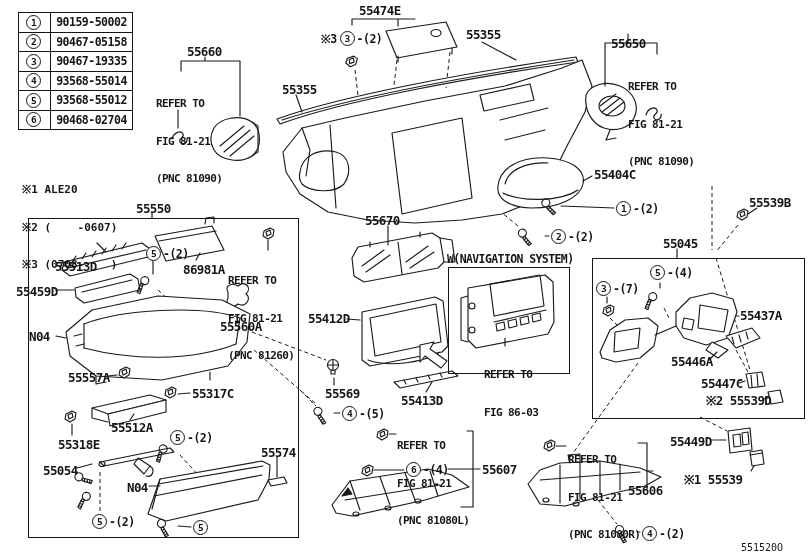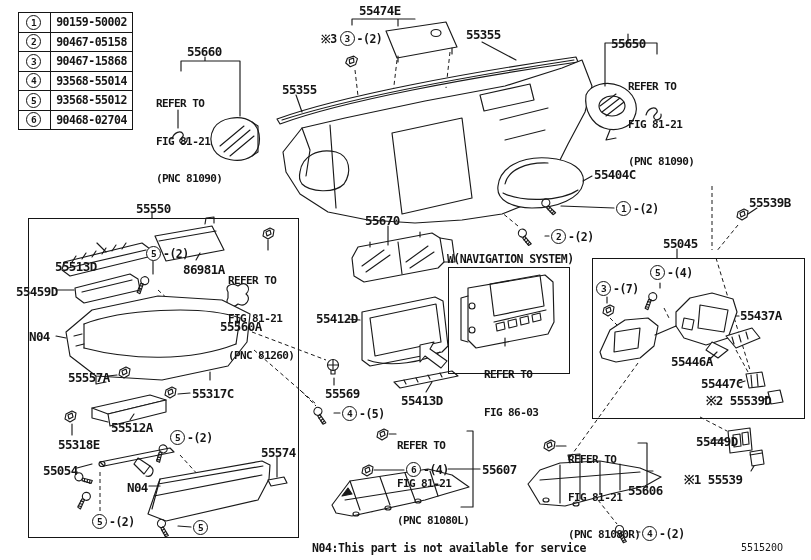--- a/index.html
+++ b/index.html
@@ -326,37 +326,42 @@
       <tr>
           <td class="c"><span class="circ">1</span></td>
           <td class="p">90159-50002</td>
         </tr>
       <tr>
           <td class="c"><span class="circ">2</span></td>
           <td class="p">90467-05158</td>
         </tr>
       <tr>
           <td class="c"><span class="circ">3</span></td>
-          <td class="p">90467-15868</td>
+          <td class="p">90467-19335</td>
         </tr>
       <tr>
           <td class="c"><span class="circ">4</span></td>
           <td class="p">93568-55014</td>
         </tr>
       <tr>
           <td class="c"><span class="circ">5</span></td>
           <td class="p">93568-55012</td>
         </tr>
       <tr>
           <td class="c"><span class="circ">6</span></td>
           <td class="p">90468-02704</td>
         </tr>
     </tbody>
   </table>
 
+  <div class="notes">
+    <span>※1 ALE20</span>
+    <span>※2 (    -0607)</span>
+    <span>※3 (0708-    )</span>
+  </div>
 
   <div class="pbox" style="left:28px;top:218px;width:269px;height:318px;"></div>
   <div class="pbox" style="left:592px;top:258px;width:211px;height:159px;"></div>
   <div class="pbox" style="left:448px;top:267px;width:120px;height:105px;"></div>
 
   <div class="lbl" style="left:359px;top:3px;">55474E</div>
   <div class="lbl" style="left:466px;top:27px;">55355</div>
   <div class="lbl" style="left:187px;top:44px;">55660</div>
   <div class="lbl" style="left:282px;top:82px;">55355</div>
   <div class="lbl" style="left:611px;top:22px;margin-top:14px;">55650</div>
@@ -370,26 +375,26 @@
   <div class="lbl" style="left:220px;top:319px;">55560A</div>
   <div class="lbl" style="left:29px;top:329px;">N04</div>
   <div class="lbl" style="left:68px;top:370px;">55557A</div>
   <div class="lbl" style="left:192px;top:386px;">55317C</div>
   <div class="lbl" style="left:111px;top:420px;">55512A</div>
   <div class="lbl" style="left:58px;top:437px;">55318E</div>
   <div class="lbl" style="left:43px;top:463px;">55054</div>
   <div class="lbl" style="left:127px;top:480px;">N04</div>
   <div class="lbl" style="left:261px;top:445px;">55574</div>
   <div class="lbl" style="left:365px;top:213px;">55670</div>
-  <div class="lbl" style="left:316px;top:311px;">55412D</div>
+  <div class="lbl" style="left:308px;top:311px;">55412D</div>
   <div class="lbl" style="left:325px;top:386px;">55569</div>
   <div class="lbl" style="left:401px;top:393px;">55413D</div>
   <div class="lbl" style="left:482px;top:462px;text-align:right;">55607</div>
   <div class="lbl" style="left:628px;top:465px;margin-top:18px;">55606</div>
-  <div class="lbl" style="left:696px;top:434px;">55449D</div>
+  <div class="lbl" style="left:670px;top:434px;">55449D</div>
   <div class="lbl" style="left:684px;top:471px;">※1 55539</div>
   <div class="lbl" style="left:740px;top:308px;">55437A</div>
   <div class="lbl" style="left:671px;top:354px;">55446A</div>
   <div class="lbl" style="left:701px;top:376px;">55447C</div>
   <div class="lbl" style="left:706px;top:392px;">※2 55539D</div>
   <div class="lbl" style="left:447px;top:252px;font-size:11.5px;">W(NAVIGATION SYSTEM)</div>
 
   <div class="ref" style="left:156px;top:73px;">
     <span>REFER TO</span>
     <span>FIG 81-21</span>
@@ -463,16 +468,15 @@
   </div>
   <div class="callout" style="left:650px;top:265px;">
     <span class="circ">5</span>
     <span>-(4)</span>
   </div>
   <div class="callout" style="left:596px;top:281px;">
     <span class="circ">3</span>
     <span>-(7)</span>
   </div>
 
-  <div class="footer-note">N04:This part is not available for service</div>
   <div class="footer-code">551520O</div>
 
 </div>
 
 </body></html>

